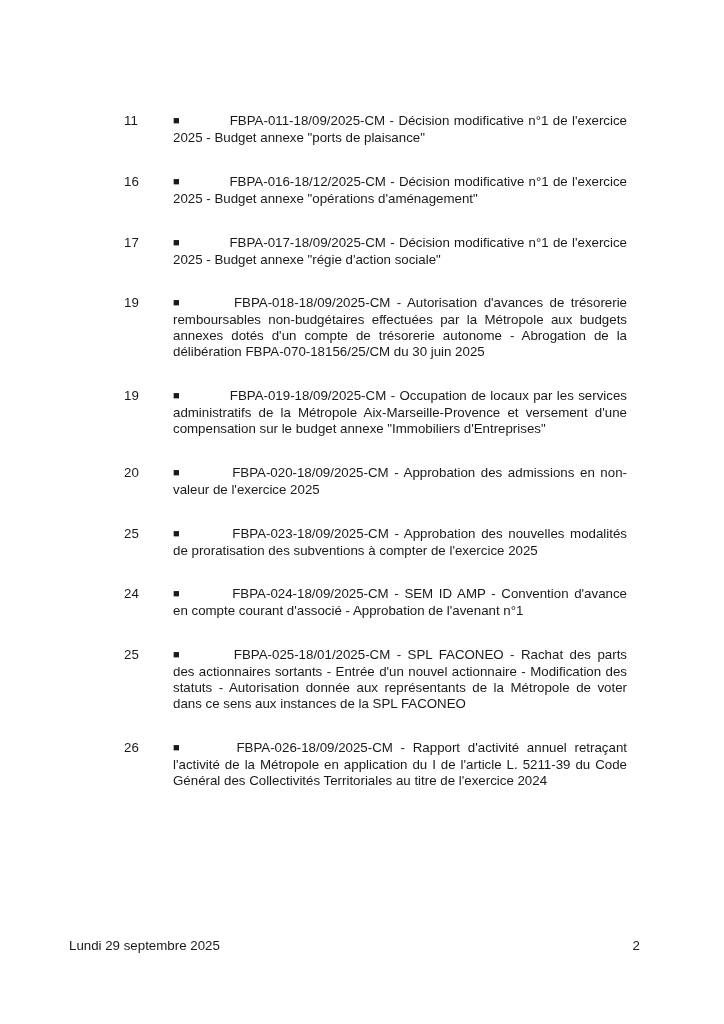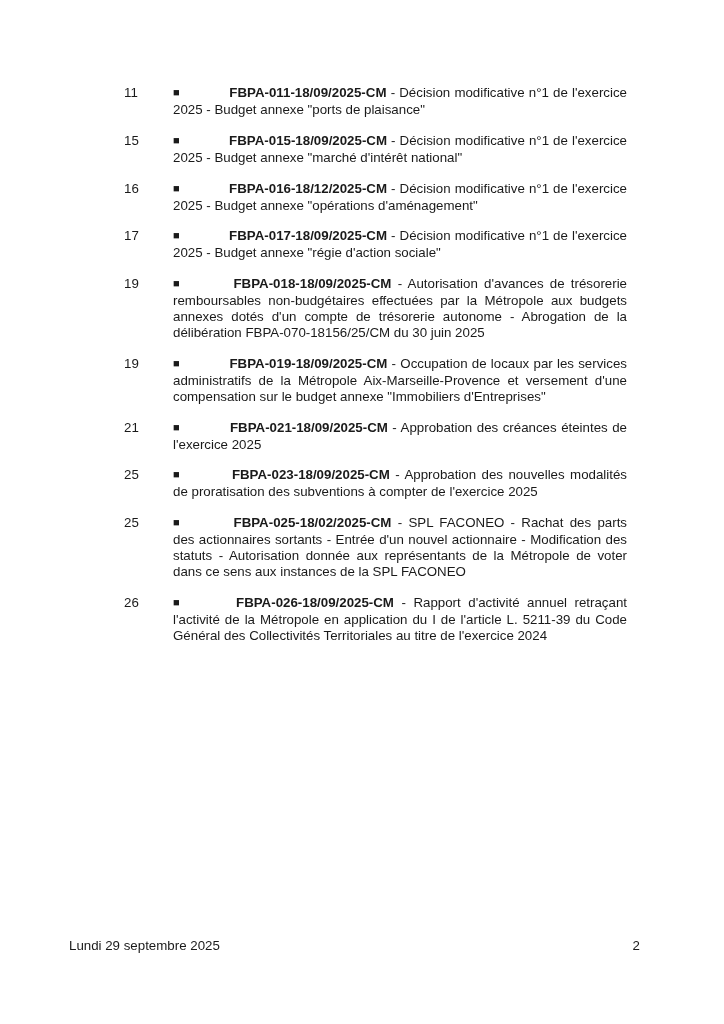--- a/index.html
+++ b/index.html
@@ -2,67 +2,67 @@
 <html><head>
 <meta charset="utf-8">
 <style>
   html, body { margin: 0; padding: 0; background: #ffffff; }
   body {
     width: 724px; height: 1024px; position: relative; overflow: hidden;
     font-family: "Liberation Sans", sans-serif; color: #1a1a1a;
   }
   .page { position: absolute; left: 0; top: 0; width: 724px; height: 1024px; }
   .list { position: absolute; left: 124px; top: 85px; width: 503px; }
-  .item { display: flex; margin-bottom: 15px; font-size: 13.3px; line-height: 15.9px; }
+  .item { display: flex; margin-bottom: 15px; font-size: 13.3px; line-height: 15.9px; margin-top: 28px; }
   .num { width: 49px; flex: 0 0 49px; }
   .txt { flex: 1; text-align: justify; }
   .bullet { font-size: 11px; position: relative; top: -1px; }
-  .code { font-weight: bold; padding-left: 45px; }
+  .code { font-weight: normal; padding-left: 45px; }
   .footer { position: absolute; top: 938px; left: 69px; width: 571px; display: flex; justify-content: space-between; font-size: 13.3px; text-align: center; }
 </style>
 </head>
 <body>
 
 <div class="page">
   <div class="list">
     <div class="item">
       <span class="num">11</span>
       <span class="txt"><span class="bullet">■</span> <span class="code">FBPA-011-18/09/2025-CM</span><span> - Décision modificative n°1 de l'exercice 2025 - Budget annexe "ports de plaisance"</span></span>
-    </div>
-    <div class="item">
-      <span class="num">15</span>
-      <span class="txt"><span class="bullet">■</span> <span class="code">FBPA-015-18/09/2025-CM</span><span> - Décision modificative n°1 de l'exercice 2025 - Budget annexe "marché d'intérêt national"</span></span>
     </div>
     <div class="item">
       <span class="num">16</span>
       <span class="txt"><span class="bullet">■</span> <span class="code">FBPA-016-18/12/2025-CM</span><span> - Décision modificative n°1 de l'exercice 2025 - Budget annexe "opérations d'aménagement"</span></span>
     </div>
     <div class="item">
       <span class="num">17</span>
       <span class="txt"><span class="bullet">■</span> <span class="code">FBPA-017-18/09/2025-CM</span><span> - Décision modificative n°1 de l'exercice 2025 - Budget annexe "régie d'action sociale"</span></span>
     </div>
     <div class="item">
       <span class="num">19</span>
       <span class="txt"><span class="bullet">■</span> <span class="code">FBPA-018-18/09/2025-CM</span><span> - Autorisation d'avances de trésorerie remboursables non-budgétaires effectuées par la Métropole aux budgets annexes dotés d'un compte de trésorerie autonome - Abrogation de la délibération FBPA-070-18156/25/CM du 30 juin 2025</span></span>
     </div>
     <div class="item">
       <span class="num">19</span>
       <span class="txt"><span class="bullet">■</span> <span class="code">FBPA-019-18/09/2025-CM</span><span> - Occupation de locaux par les services administratifs de la Métropole Aix-Marseille-Provence et versement d'une compensation sur le budget annexe "Immobiliers d'Entreprises"</span></span>
     </div>
     <div class="item">
-      <span class="num">21</span>
-      <span class="txt"><span class="bullet">■</span> <span class="code">FBPA-021-18/09/2025-CM</span><span> - Approbation des créances éteintes de l'exercice 2025</span></span>
+      <span class="num">20</span>
+      <span class="txt"><span class="bullet">■</span> <span class="code">FBPA-020-18/09/2025-CM</span><span> - Approbation des admissions en non-valeur de l'exercice 2025</span></span>
     </div>
     <div class="item">
       <span class="num">25</span>
       <span class="txt"><span class="bullet">■</span> <span class="code">FBPA-023-18/09/2025-CM</span><span> - Approbation des nouvelles modalités de proratisation des subventions à compter de l'exercice 2025</span></span>
     </div>
     <div class="item">
+      <span class="num">24</span>
+      <span class="txt"><span class="bullet">■</span> <span class="code">FBPA-024-18/09/2025-CM</span><span> - SEM ID AMP - Convention d'avance en compte courant d'associé - Approbation de l'avenant n°1</span></span>
+    </div>
+    <div class="item">
       <span class="num">25</span>
-      <span class="txt"><span class="bullet">■</span> <span class="code">FBPA-025-18/02/2025-CM</span><span> - SPL FACONEO - Rachat des parts des actionnaires sortants - Entrée d'un nouvel actionnaire - Modification des statuts - Autorisation donnée aux représentants de la Métropole de voter dans ce sens aux instances de la SPL FACONEO</span></span>
+      <span class="txt"><span class="bullet">■</span> <span class="code">FBPA-025-18/01/2025-CM</span><span> - SPL FACONEO - Rachat des parts des actionnaires sortants - Entrée d'un nouvel actionnaire - Modification des statuts - Autorisation donnée aux représentants de la Métropole de voter dans ce sens aux instances de la SPL FACONEO</span></span>
     </div>
     <div class="item">
       <span class="num">26</span>
       <span class="txt"><span class="bullet">■</span> <span class="code">FBPA-026-18/09/2025-CM</span><span> - Rapport d'activité annuel retraçant l'activité de la Métropole en application du I de l'article L. 5211-39 du Code Général des Collectivités Territoriales au titre de l'exercice 2024</span></span>
     </div>
   </div>
 
   <div class="footer">
     <span>Lundi 29 septembre 2025</span>
     <span>2</span>

